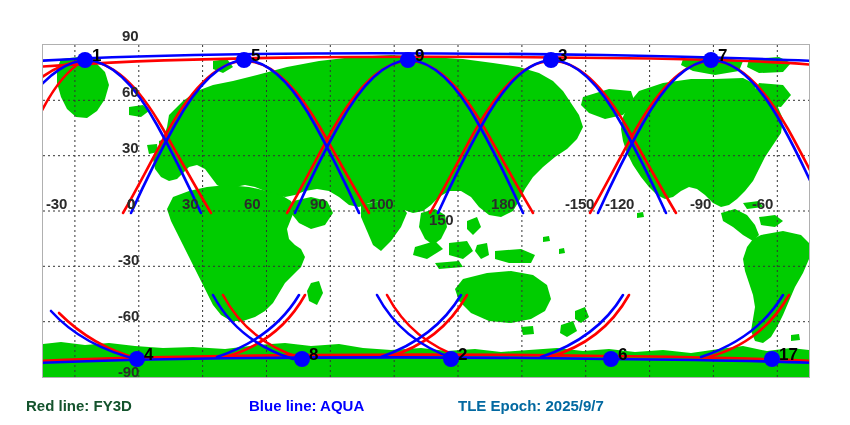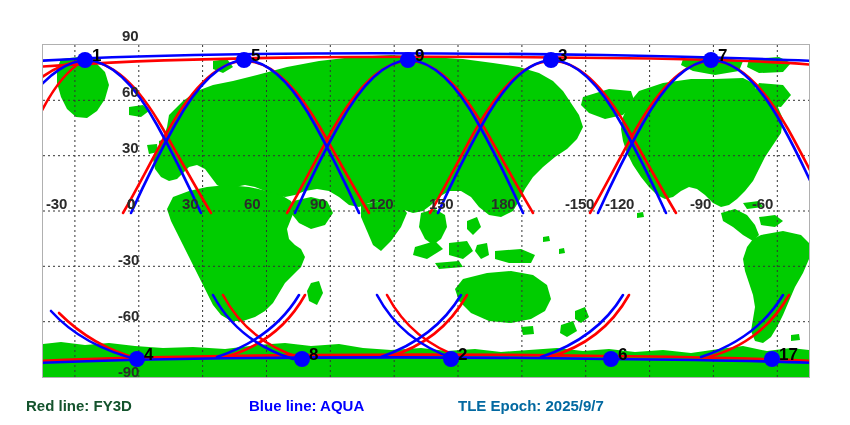--- a/index.html
+++ b/index.html
@@ -239,22 +239,22 @@
     <div class="axis-label" style="left: 118px; top: 252px;">-30</div>
     <div class="axis-label" style="left: 118px; top: 308px;">-60</div>
     <div class="axis-label" style="left: 118px; top: 364px;">-90</div>
   </div>
 <div id="lon-label-layer">
     <div class="axis-label" style="left: 46px; top: 196px;">-30</div>
     <div class="axis-label" style="left: 127px; top: 196px;">0</div>
     <div class="axis-label" style="left: 182px; top: 196px;">30</div>
     <div class="axis-label" style="left: 244px; top: 196px;">60</div>
     <div class="axis-label" style="left: 310px; top: 196px;">90</div>
-    <div class="axis-label" style="left: 369px; top: 196px;">120</div>
-    <div class="axis-label" style="left: 429px; top: 196px;">150</div>
+    <div class="axis-label" style="left: 369px; top: 196px;">100</div>
+    <div class="axis-label" style="left: 429px; top: 212px;">150</div>
     <div class="axis-label" style="left: 491px; top: 196px;">180</div>
     <div class="axis-label" style="left: 545px; top: 196px; margin-left: 20px;">-150</div>
     <div class="axis-label" style="left: 605px; top: 196px;">-120</div>
     <div class="axis-label" style="left: 690px; top: 196px;">-90</div>
     <div class="axis-label" style="left: 752px; top: 196px;">-60</div>
   </div>
 <div id="marker-label-layer">
     <div class="marker-label" style="left: 92px; top: 47px;">1</div>
     <div class="marker-label" style="left: 251px; top: 47px;">5</div>
     <div class="marker-label" style="left: 415px; top: 47px;">9</div>

